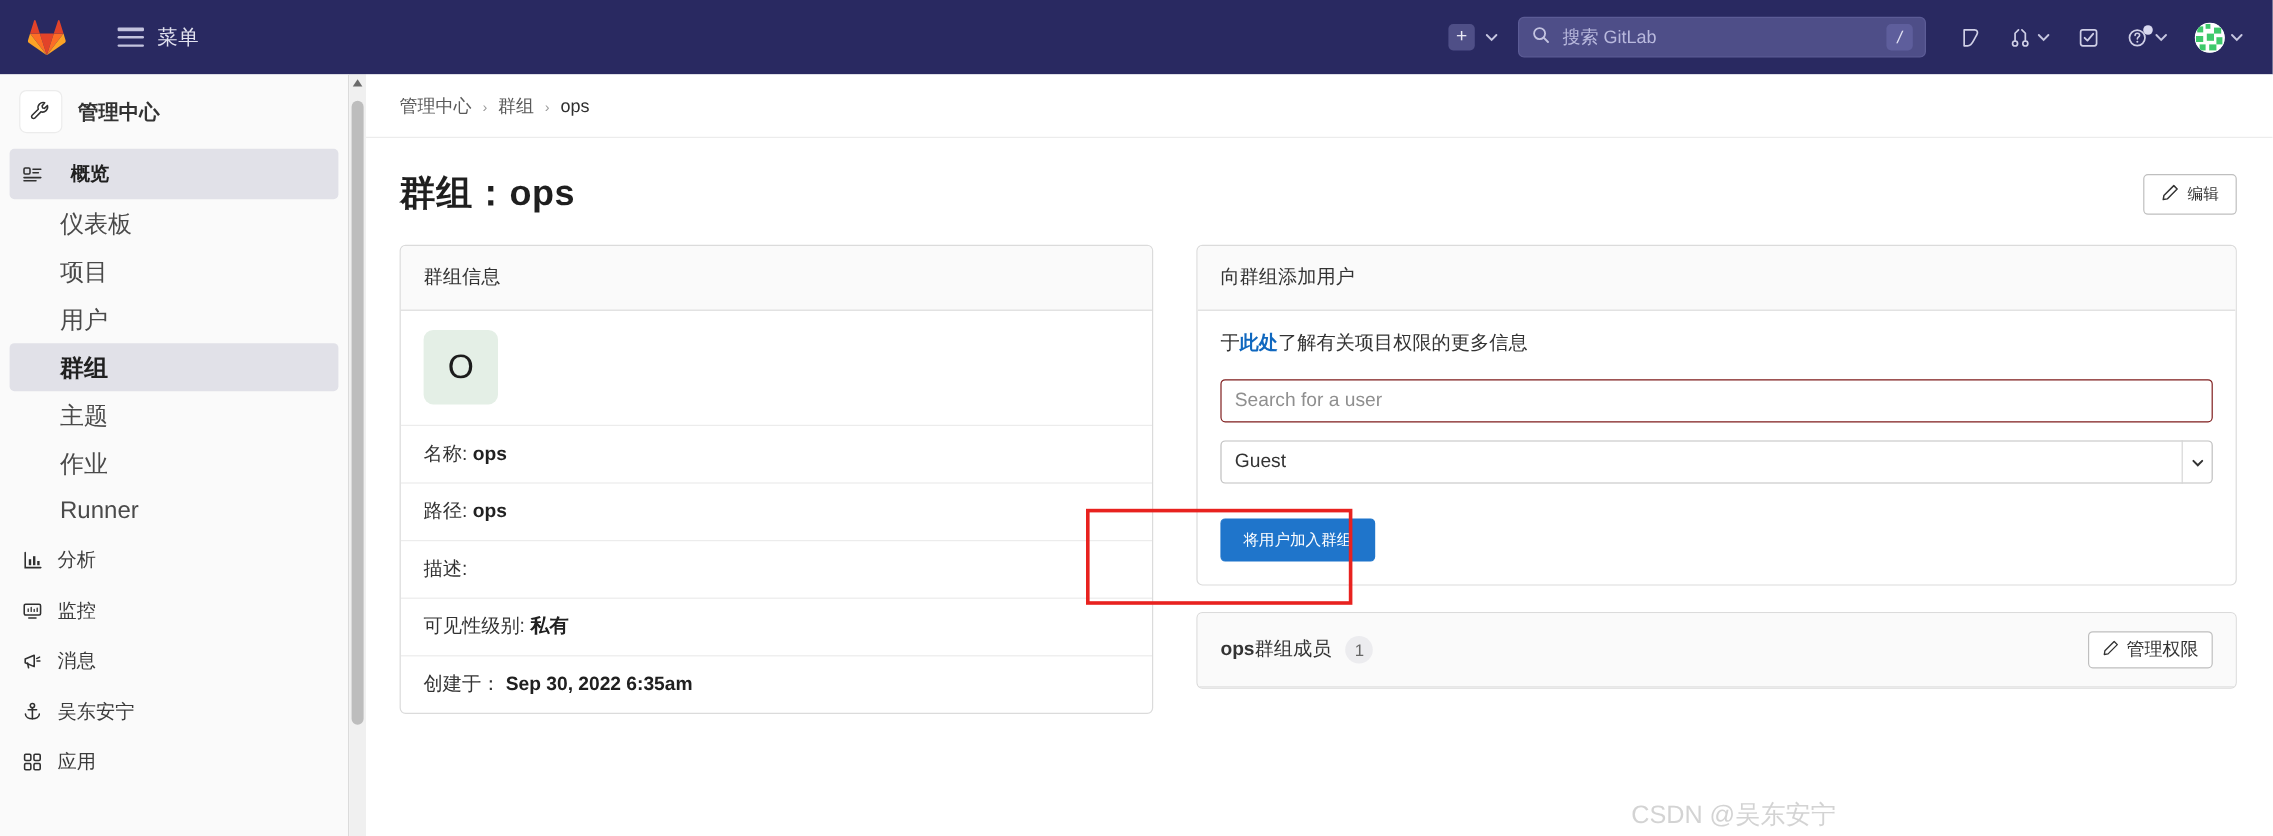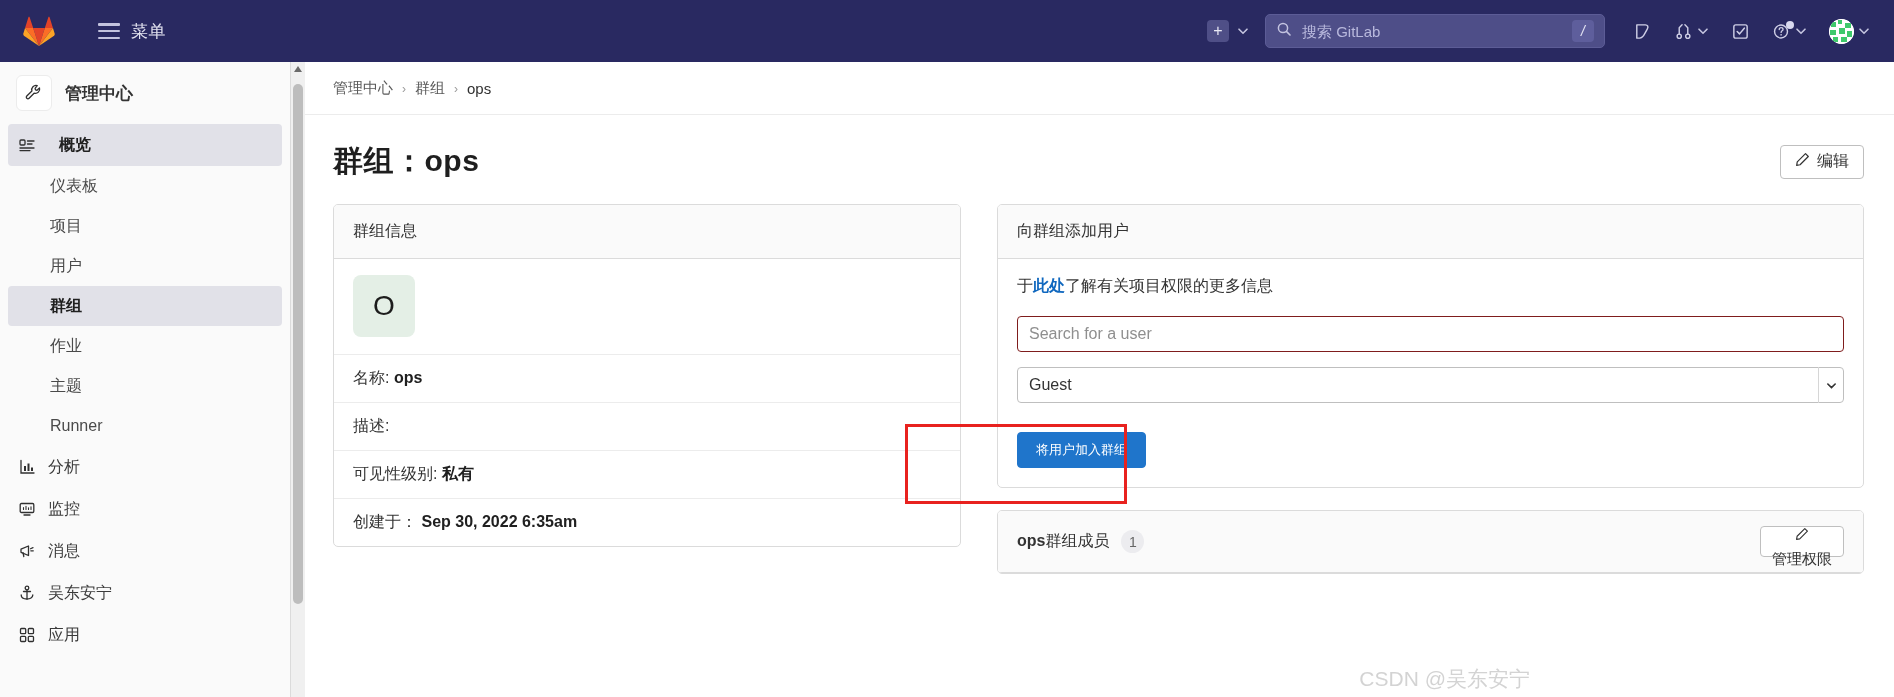--- a/index.html
+++ b/index.html
@@ -99,21 +99,21 @@
   .sb-list { padding: 0 8px; }
   .sb-item {
     display: flex; align-items: center; gap: 13px;
     height: 42px; padding: 0 10px; border-radius: 4px;
     font-size: 16px; color: #3b3b3b; cursor: pointer;
   }
   .sb-item.active { background: #e1e1e8; font-weight: 700; color: #202020; gap: 24px; }
   .sb-sub {
     display: flex; align-items: center;
     height: 40px; padding: 0 10px 0 42px; border-radius: 4px;
-    font-size: 16px; color: #4a4a4a; cursor: pointer;
+    font-size: 20px; color: #4a4a4a; cursor: pointer;
   }
   .sb-sub.active { background: #e1e1e8; font-weight: 700; color: #202020; }
   .sb-ico { width: 17px; height: 17px; flex: 0 0 auto; display: flex; align-items: center; justify-content: center; }
 
   
   .content-scrollbar {
     position: absolute; top: 62px; left: 291px;
     width: 14px; height: 635px;
     background: #f0f0f0;
   }
@@ -147,21 +147,21 @@
   .page-head {
     display: flex; align-items: center;
     padding: 26px 30px 22px 28px;
   }
   .page-title { font-size: 30px; font-weight: 700; color: #1f1f1f; letter-spacing: .5px; }
   .btn-edit {
     margin-left: auto;
     display: flex; align-items: center; gap: 7px;
     height: 34px; padding: 0 14px;
     background: #fff; border: 1px solid #bfbfbf; border-radius: 4px;
-    font-size: 16px; color: #333; cursor: pointer;
+    font-size: 13px; color: #333; cursor: pointer;
   }
 
   .columns { display: flex; gap: 36px; padding: 0 30px 0 28px; }
   .col-left { width: 628px; flex: 0 0 628px; }
   .col-right { flex: 1; }
 
   .card {
     border: 1px solid #dbdbdb; border-radius: 5px;
     background: #fff; overflow: hidden;
   }
@@ -238,21 +238,21 @@
     min-width: 23px; height: 23px; padding: 0 7px;
     background: #ececef; border-radius: 12px;
     display: flex; align-items: center; justify-content: center;
     font-size: 14px; color: #666;
   }
   .btn-manage {
     margin-left: auto;
     display: flex; align-items: center; gap: 6px;
     height: 31px; padding: 0 11px;
     background: #fff; border: 1px solid #bfbfbf; border-radius: 4px;
-    font-size: 15px; color: #333; cursor: pointer; flex-direction: column;
+    font-size: 15px; color: #333; cursor: pointer;
   }
 
   .watermark {
     position: absolute; right: 18px; bottom: 4px;
     font-size: 21px; color: #cfcfcf; opacity: .9;
     white-space: nowrap; pointer-events: none; z-index: 60;
     font-family: "Liberation Sans", sans-serif;
   }
 </style>
 </head>
@@ -401,24 +401,24 @@
       <div class="sb-sub">
         <span>项目</span>
       </div>
       <div class="sb-sub">
         <span>用户</span>
       </div>
       <div class="sb-sub active">
         <span>群组</span>
       </div>
       <div class="sb-sub">
+        <span>主题</span>
+      </div>
+      <div class="sb-sub">
         <span>作业</span>
-      </div>
-      <div class="sb-sub">
-        <span>主题</span>
       </div>
       <div class="sb-sub">
         <span>Runner</span>
       </div>
 
       <div class="sb-item">
         <span class="sb-ico">
           <svg width="16" height="16" viewBox="0 0 16 16">
             <path d="M2 1.5 V14 H15" stroke="#303030" stroke-width="1.3" fill="none" stroke-linecap="round"></path>
             <rect x="5" y="7" width="2" height="5" fill="#303030"></rect>
@@ -513,20 +513,24 @@
 
           <div class="card-row avatar-row">
             <div class="avatar-square">O</div>
           </div>
 
           <div class="card-row">
             <span>名称:</span>
             <b>ops</b>
           </div>
 
+          <div class="card-row">
+            <span>路径:</span>
+            <b>ops</b>
+          </div>
 
           <div class="card-row">
             <span>描述:</span>
             <b></b>
           </div>
 
           <div class="card-row">
             <span>可见性级别:</span>
             <b>私有</b>
           </div>

